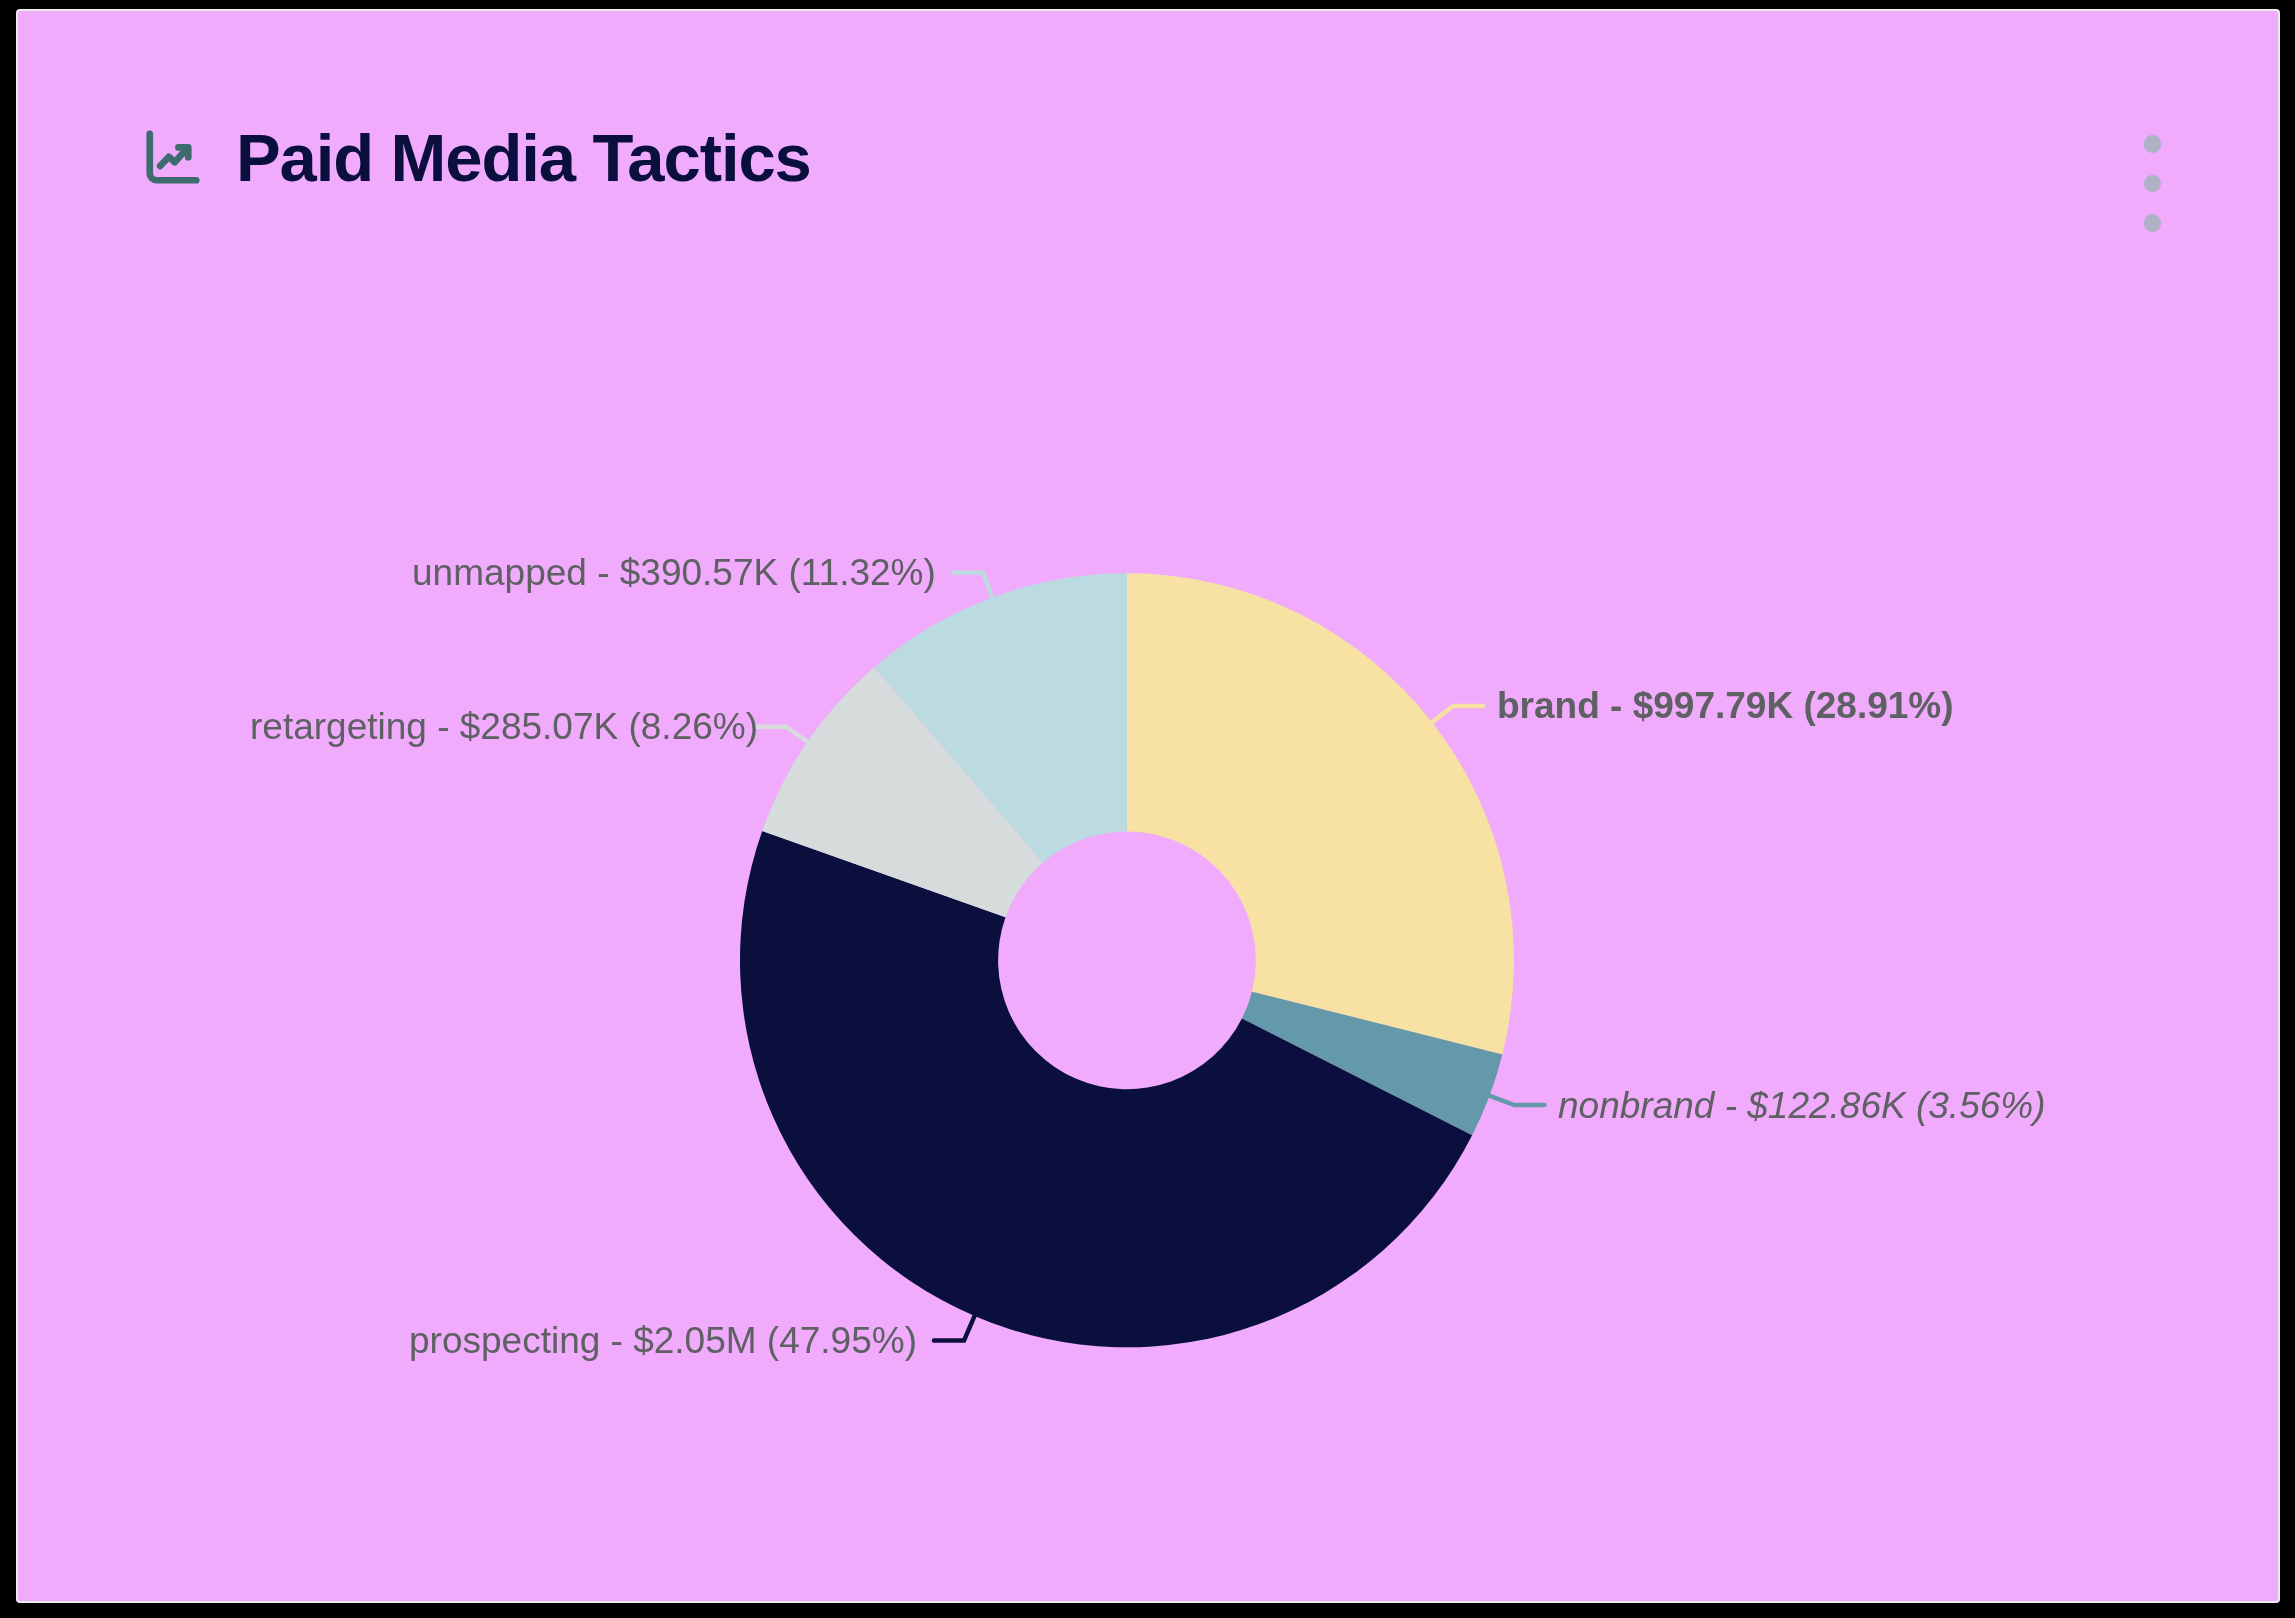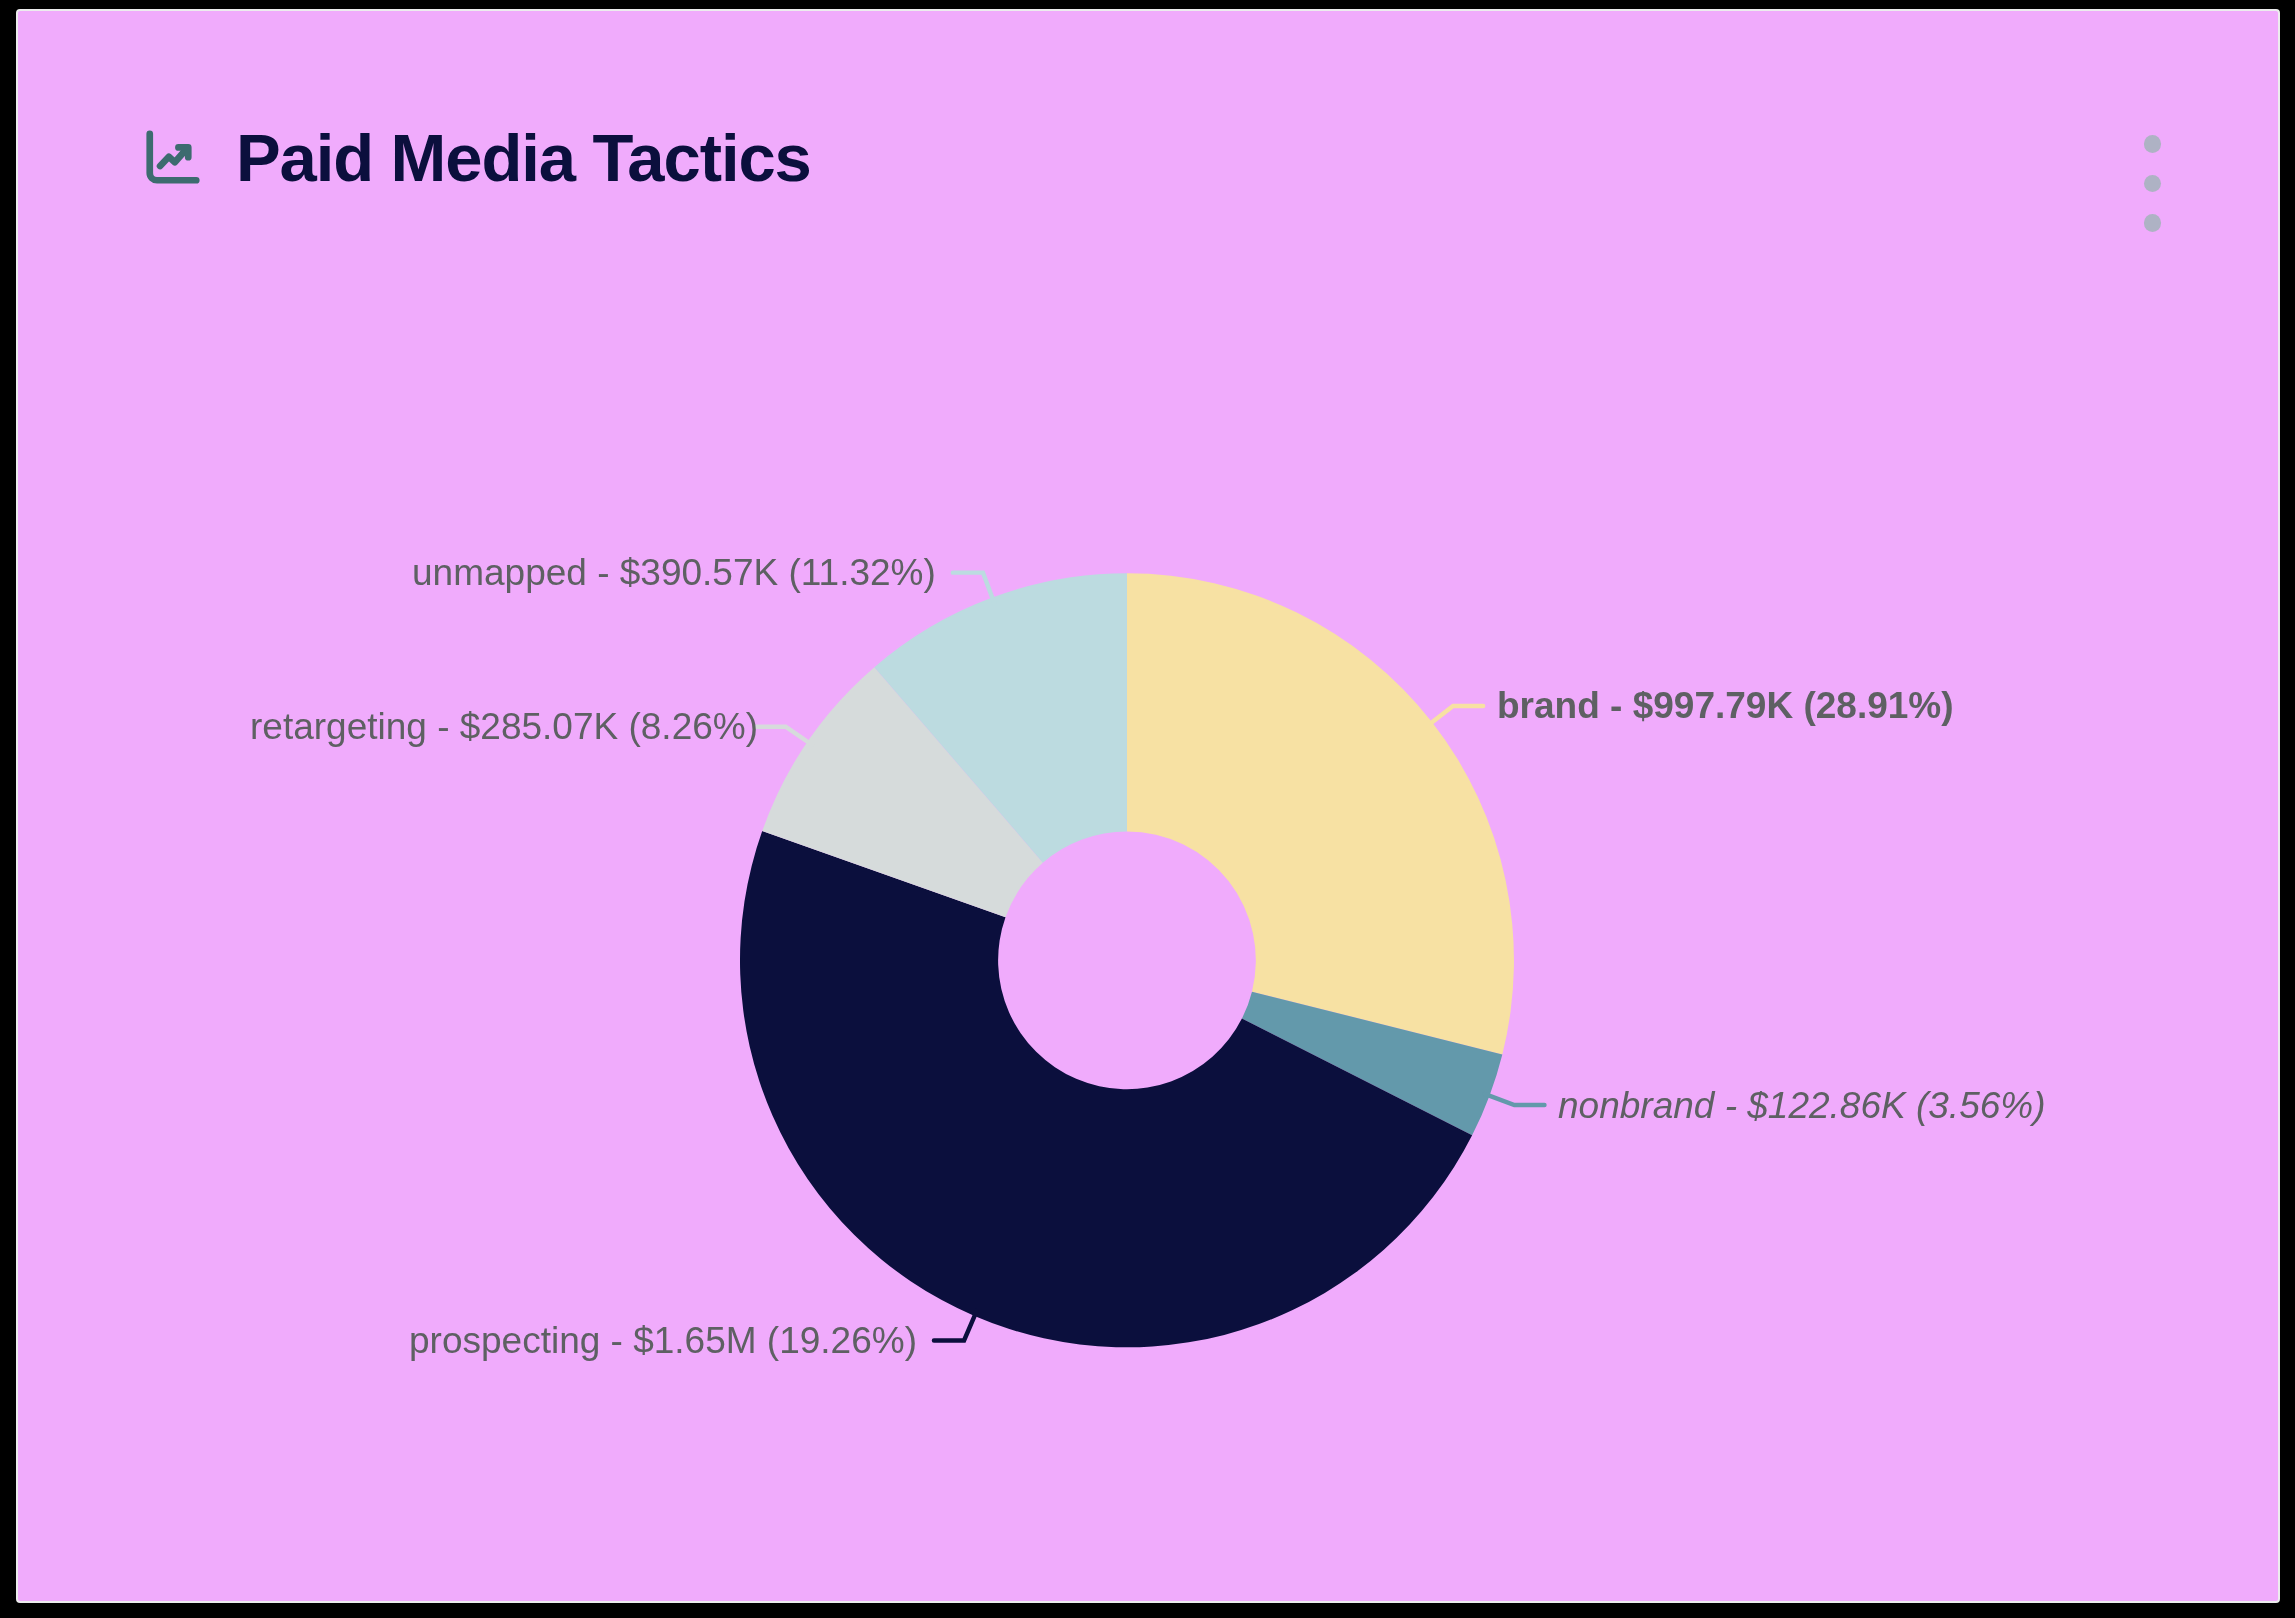--- a/index.html
+++ b/index.html
@@ -140,20 +140,20 @@
           <path d="M 1591.8085469429566 806.8752153711077 L 1620.1916274300713 784.7302217594138 L 1654.1916274300713 784.7302217594138" stroke="#f7e1a3" stroke-width="5" fill="none" stroke-linecap="round"></path>
           <path d="M 1655.7478480514103 1222.8266395364403 L 1689.4715662181175 1235.4246883144262 L 1723.4715662181175 1235.4246883144262" stroke="#6399ab" stroke-width="5" fill="none" stroke-linecap="round"></path>
           <path d="M 1082.1972089192386 1468.1414042247834 L 1068.014145163073 1501.2297813758096 L 1034.014145163073 1501.2297813758096" stroke="#0b0f3d" stroke-width="5" fill="none" stroke-linecap="round"></path>
           <path d="M 896.2911061033171 828.6233725215209 L 866.5799223903691 808.294930319142 L 832.5799223903691 808.294930319142" stroke="#d6dbdb" stroke-width="5" fill="none" stroke-linecap="round"></path>
           <path d="M 1101.934674724679 667.9685678687707 L 1089.4002160009863 634.2211628647701 L 1055.4002160009863 634.2211628647701" stroke="#bcdbe0" stroke-width="5" fill="none" stroke-linecap="round"></path>
         </g>
     </svg>
     <div id="labels-layer">
         <div class="slice-label" style="left: 1479px; top: 676px; font-weight: bold;">brand - $997.79K (28.91%)</div>
         <div class="slice-label" style="left: 1540px; top: 1076px; font-style: italic;">nonbrand - $122.86K (3.56%)</div>
-        <div class="slice-label" style="left: 391px; top: 1311px;">prospecting - $1.65M (19.26%)</div>
+        <div class="slice-label" style="left: 391px; top: 1311px;">prospecting - $2.05M (47.95%)</div>
         <div class="slice-label" style="left: 212px; top: 697px; margin-left: 20px;">retargeting - $285.07K (8.26%)</div>
         <div class="slice-label" style="left: 394px; top: 543px;">unmapped - $390.57K (11.32%)</div>
       </div>
   </div>
 
 </div>
 
 
 </body></html>

